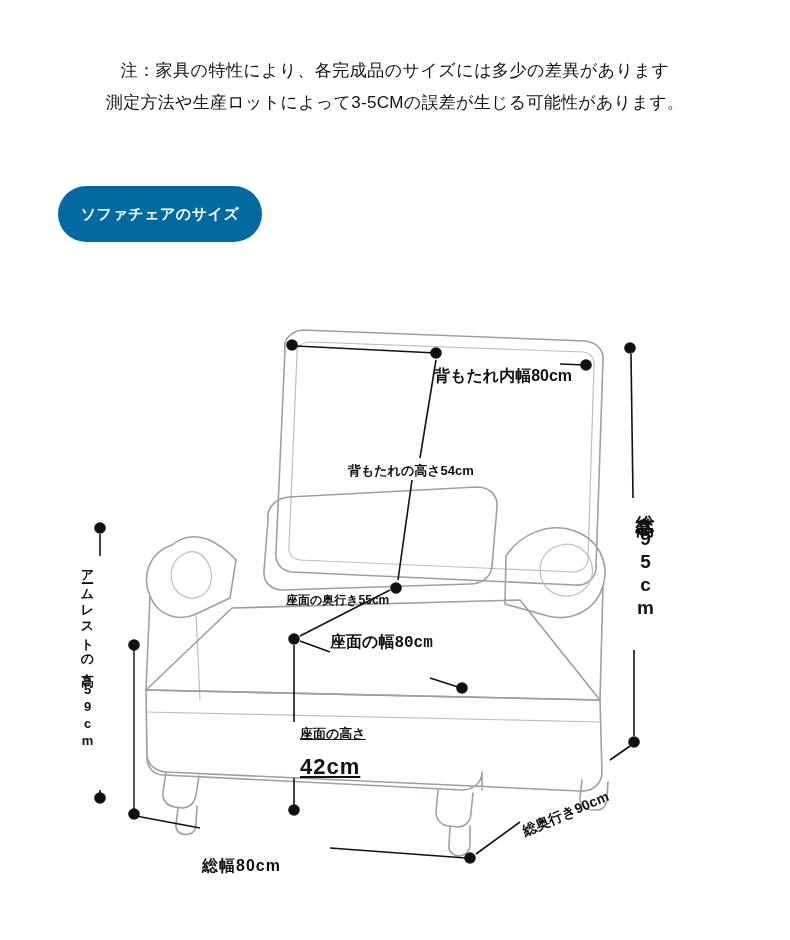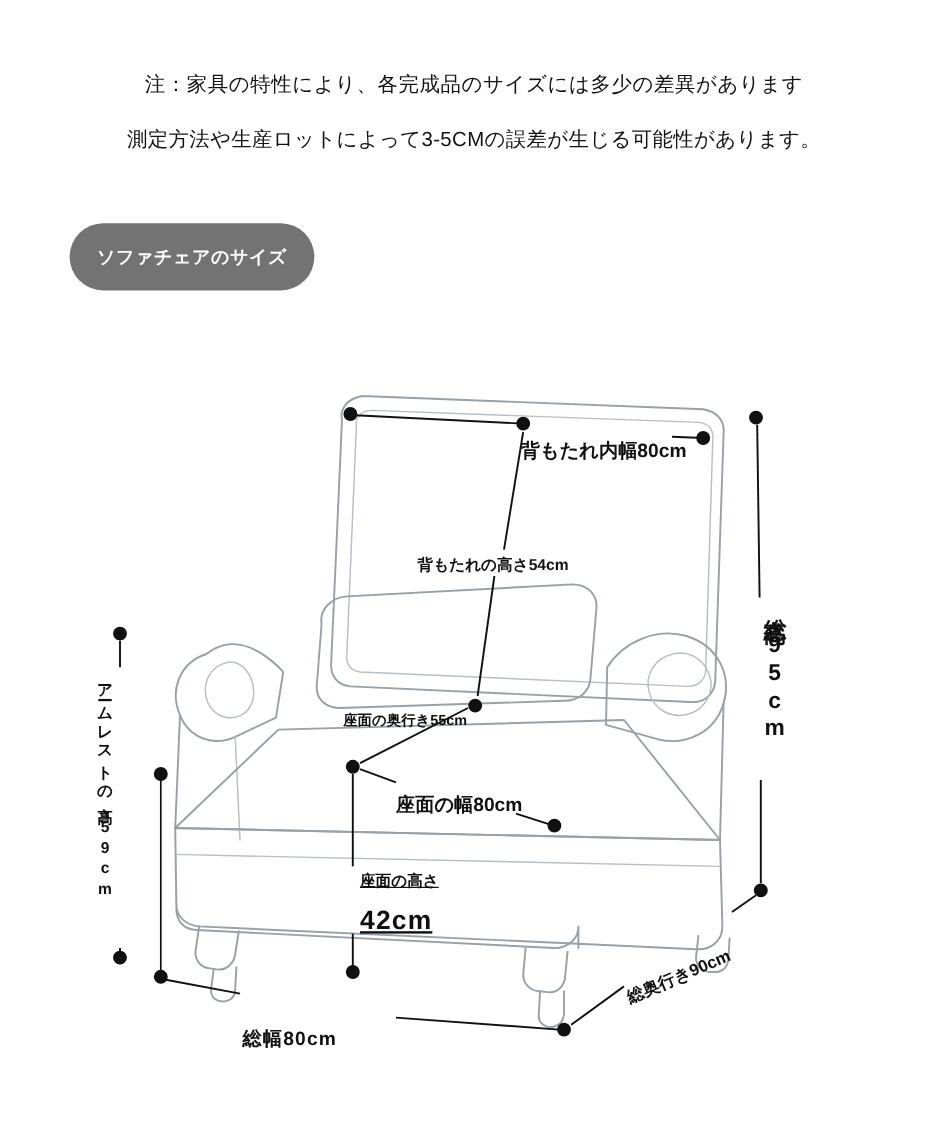--- a/index.html
+++ b/index.html
@@ -33,31 +33,31 @@
     font-size: 17px;
     letter-spacing: 0.5px;
     color: #111;
     line-height: 1.5;
   }
   .note-line-2 {
     font-size: 17px;
     letter-spacing: 0.3px;
     color: #111;
     line-height: 1.5;
-    margin-top: 20px;
+    margin-top: 6px;
   }
 
   
   .title-pill {
     position: absolute;
     left: 58px;
     top: 186px;
     width: 204px;
     height: 56px;
-    background: #737373;
+    background: #0369a1;
     border-radius: 28px;
     display: flex;
     align-items: center;
     justify-content: center;
   }
   .title-pill span {
     color: #ffffff;
     font-size: 15px;
     font-weight: bold;
     letter-spacing: 0.5px;
@@ -78,21 +78,21 @@
   
   .lbl {
     position: absolute;
     font-weight: bold;
     color: #111;
     white-space: nowrap;
   }
   .lbl-back-width   { left: 434px; top: 366px; font-size: 16px; }
   .lbl-back-height  { left: 348px; top: 462px; font-size: 13px; }
   .lbl-seat-depth   { left: 286px; top: 592px; font-size: 12px; }
-  .lbl-seat-width   { left: 330px; top: 661px; font-size: 16px; }
+  .lbl-seat-width   { left: 330px; top: 632px; font-size: 16px; font-family: Liberation Mono, monospace; }
   .lbl-seat-height  { left: 300px; top: 726px; font-size: 13px; line-height: 1.2; text-decoration: underline; }
   .lbl-seat-height .big { font-size: 22px; display: block; margin-top: 12px; letter-spacing: 1px;}
   .lbl-total-width  { left: 202px; top: 856px; font-size: 16px; letter-spacing: 1px; }
   .lbl-total-depth  { left: 520px; top: 824px; font-size: 14px; transform: rotate(-23deg); transform-origin: left top; }
 
   .lbl-vert {
     writing-mode: vertical-rl;
     text-orientation: upright;
     letter-spacing: 2px;
   }

